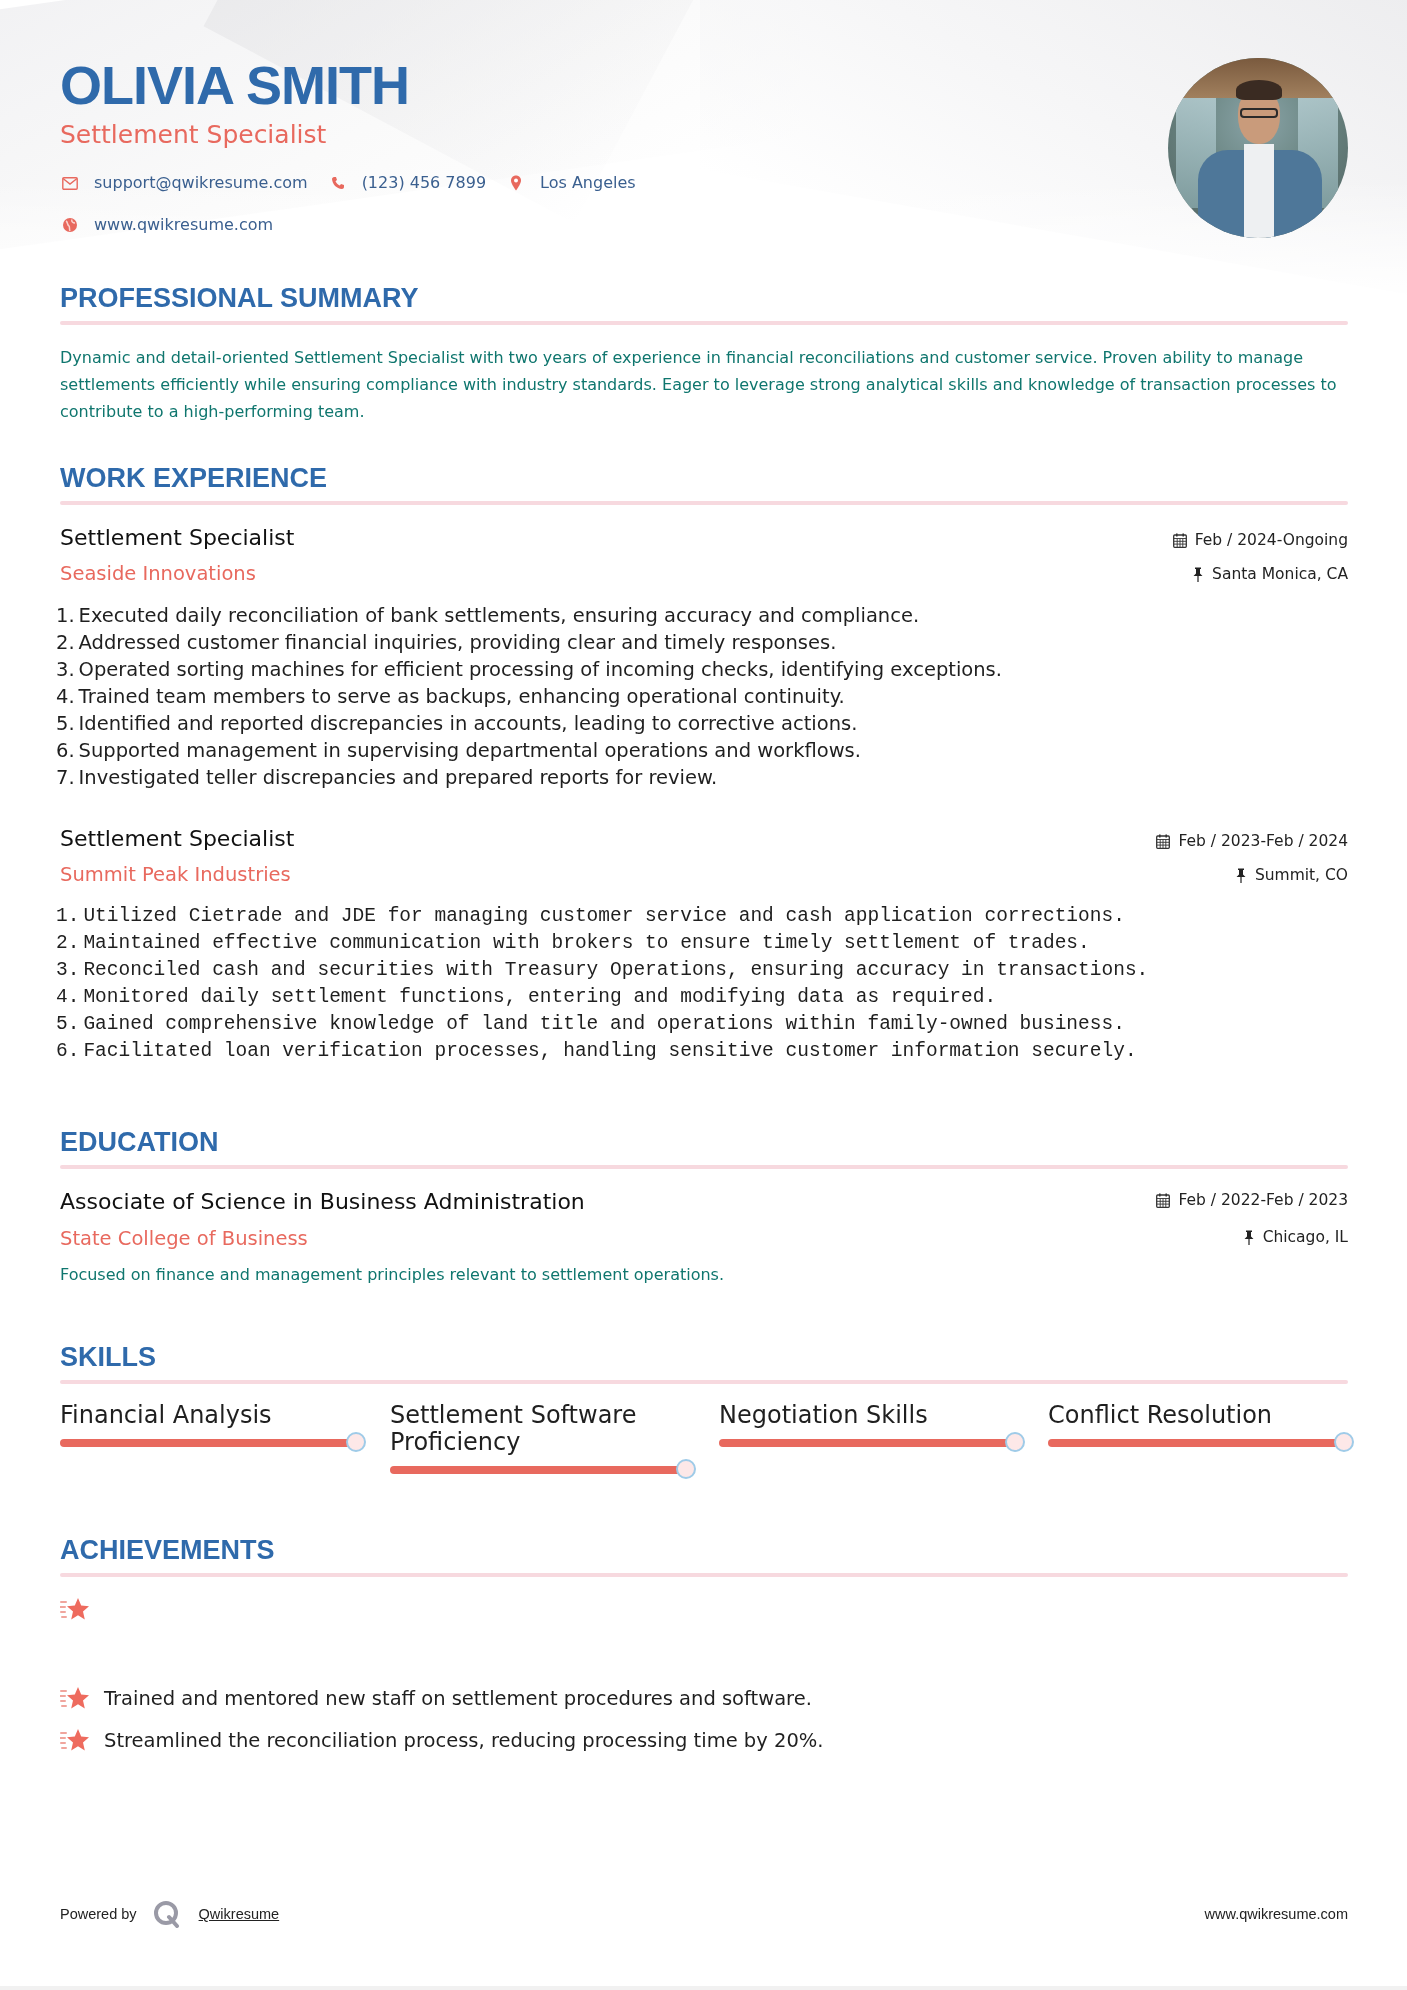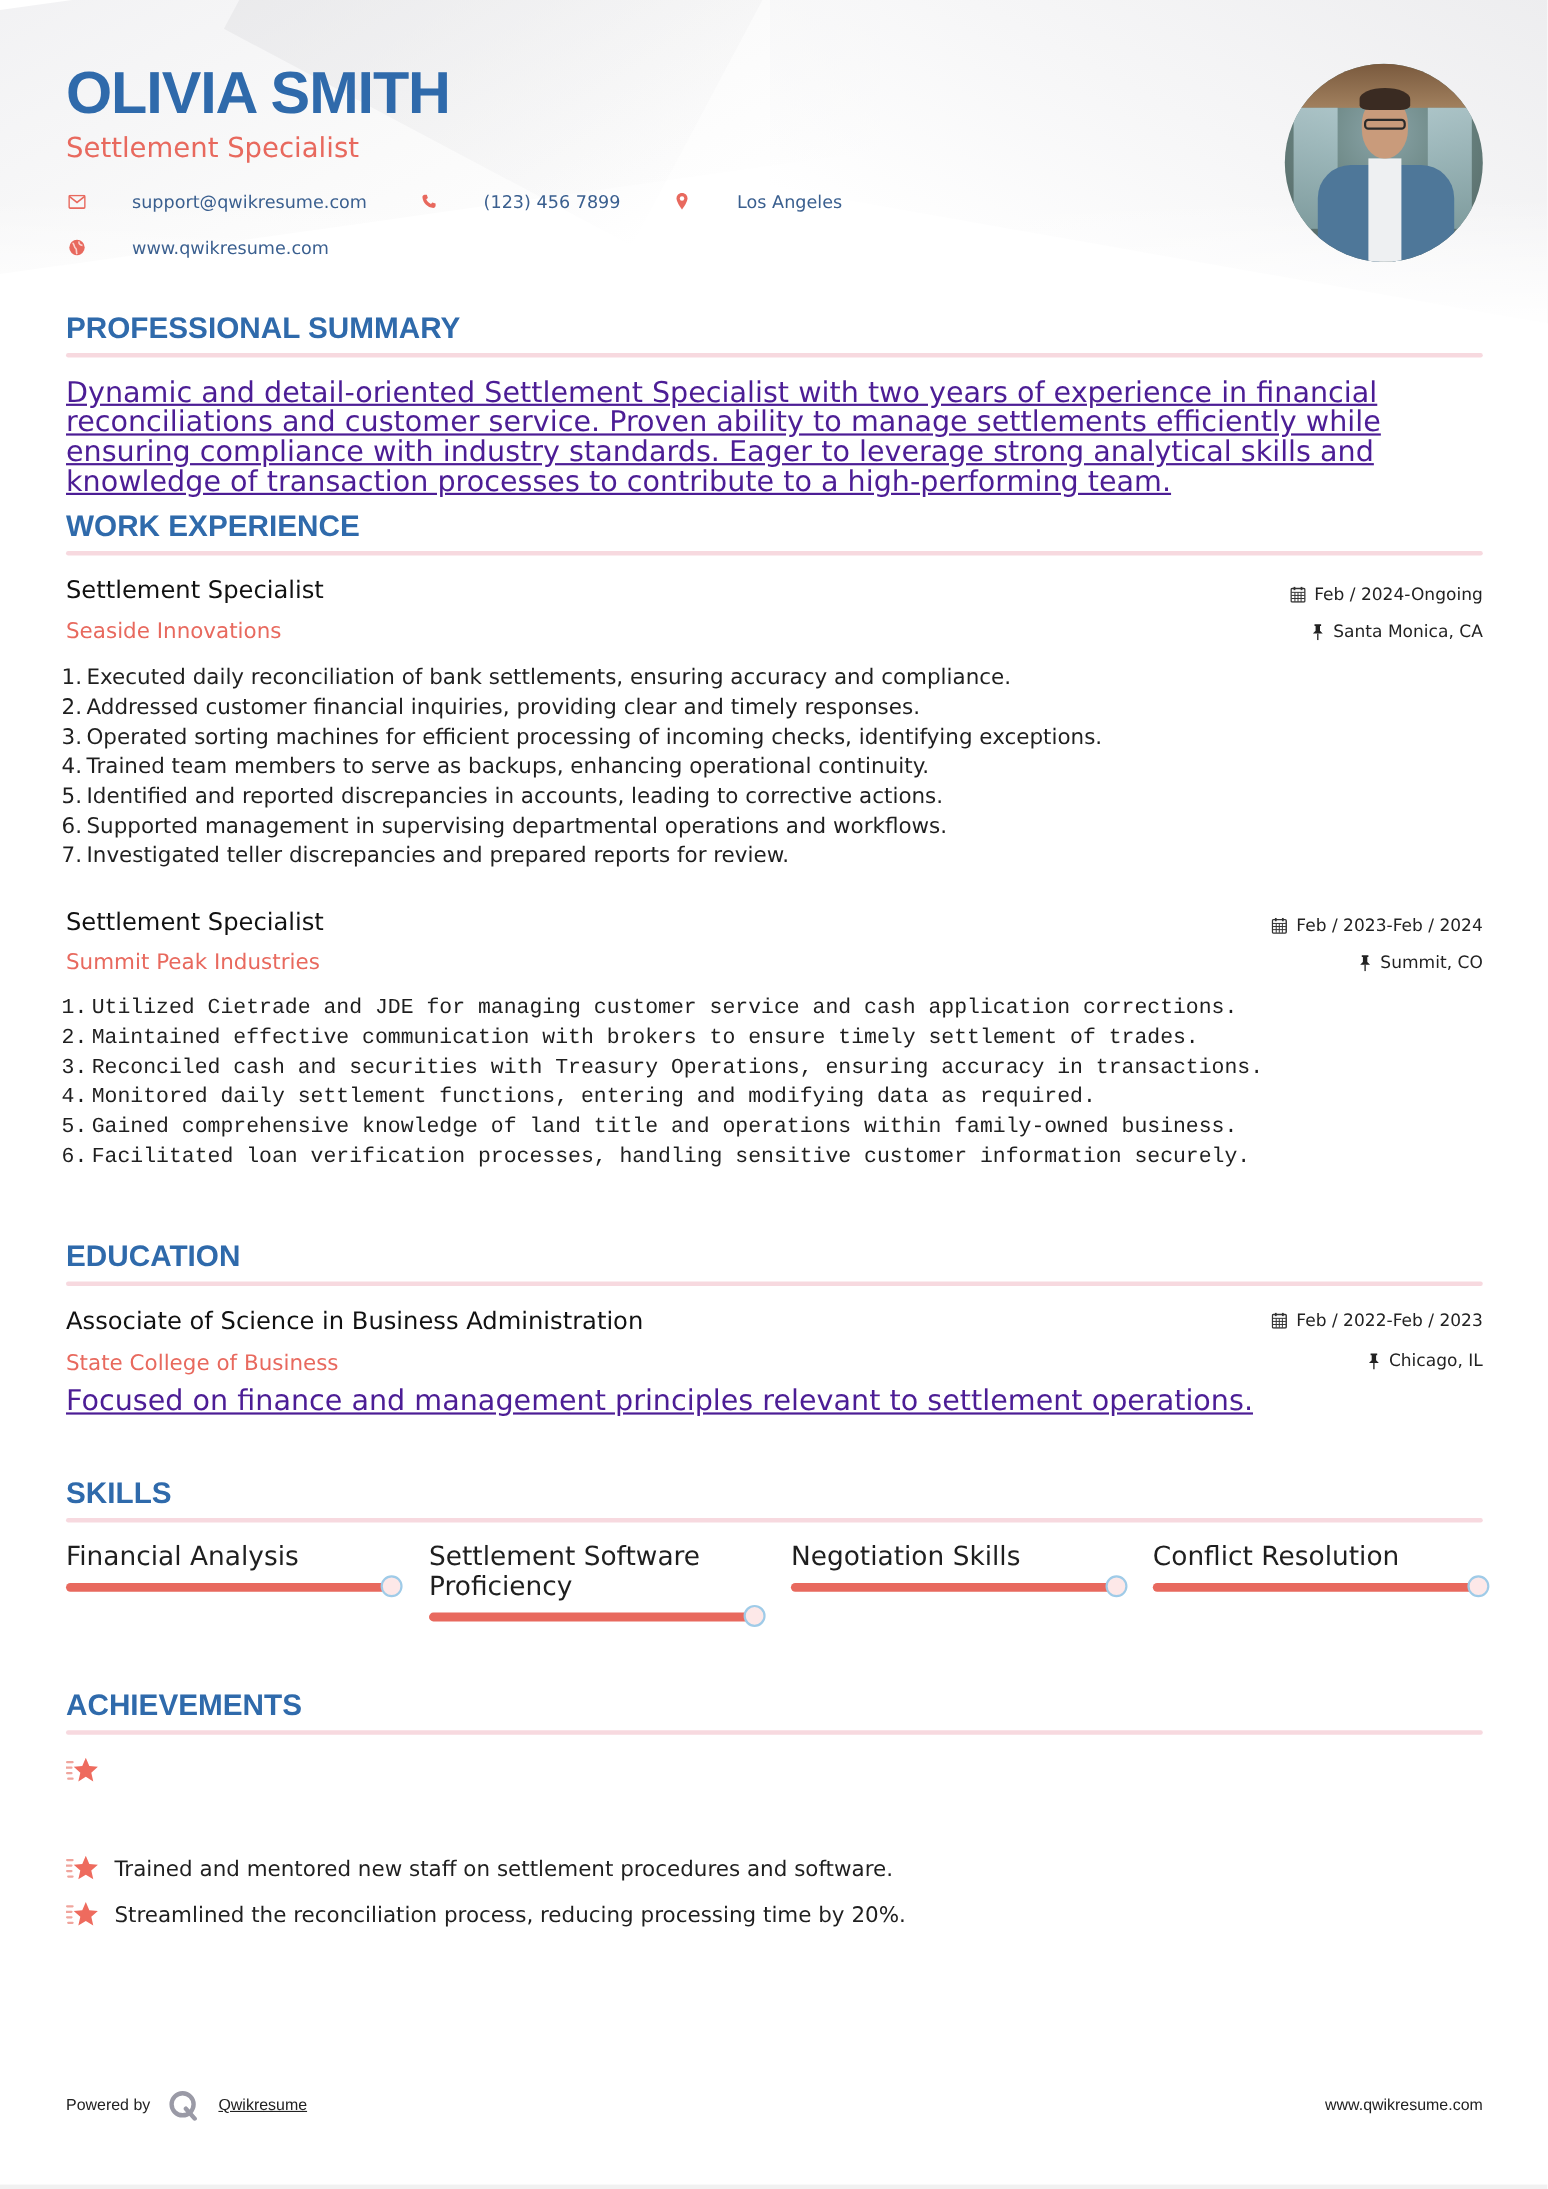--- a/index.html
+++ b/index.html
@@ -14,39 +14,39 @@
   .hdr-bg .p1 { left: -100px; top: -40px; width: 900px; height: 240px; background: linear-gradient(160deg, #f1f1f3 0%, #fafafa 60%, rgba(255,255,255,0) 100%); transform: skewY(-8deg); }
   .hdr-bg .p2 { left: 700px; top: -60px; width: 800px; height: 300px; background: linear-gradient(200deg, #ececee 0%, #f6f6f7 55%, rgba(255,255,255,0) 100%); transform: skewY(10deg); }
   .hdr-bg .p3 { left: 240px; top: -120px; width: 420px; height: 260px; background: linear-gradient(120deg, rgba(230,230,232,0.9), rgba(250,250,250,0)); transform: rotate(28deg); }
   .hdr-bg .fade { left: 0; top: 180px; width: 1407px; height: 150px; background: linear-gradient(180deg, rgba(255,255,255,0) 0%, #fff 80%); }
 
   .abs { position: absolute; }
 
   .name { left: 60px; top: 58px; font-family: "Liberation Sans", sans-serif; font-weight: 700; font-size: 54px; color: #2f6aab; letter-spacing: -1px; line-height: 1; }
   .role { left: 60px; top: 120px; font-family: "DejaVu Sans", sans-serif; font-size: 25px; color: #e8695e; line-height: 1.2; }
 
-  .contact { display: flex; align-items: center; font-size: 16px; color: #3a5f8f; gap: 26px; }
+  .contact { display: flex; font-size: 16px; color: #3a5f8f; }
   .contact .ic { width: 20px; height: 20px; display: inline-flex; align-items: center; justify-content: center; color: #e8695e; margin-right: 14px; }
   .contact .txt { margin-right: 20px; }
 
   .photo { left: 1168px; top: 58px; width: 180px; height: 180px; border-radius: 50%; overflow: hidden;
            background: radial-gradient(circle at 50% 35%, #8aa4a8 0%, #6c8784 40%, #4d5e5c 100%); }
   .photo .ceiling { position: absolute; left: 0; top: 0; width: 180px; height: 40px; background: linear-gradient(180deg, #7a5a3e, #a1805e); }
   .photo .window { position: absolute; top: 40px; width: 40px; height: 110px; background: linear-gradient(180deg, #b9d1d6, #88a7aa); opacity: .8; }
   .photo .head { position: absolute; left: 70px; top: 30px; width: 42px; height: 56px; border-radius: 45% 45% 48% 48%; background: #c99b7b; }
   .photo .hair { position: absolute; left: 68px; top: 22px; width: 46px; height: 20px; border-radius: 50% 50% 20% 20%; background: #3a2b22; }
   .photo .glasses { position: absolute; left: 72px; top: 50px; width: 38px; height: 10px; border: 2px solid #2a2a2a; border-radius: 4px; }
   .photo .shirt { position: absolute; left: 76px; top: 86px; width: 30px; height: 100px; background: #eef0f2; }
   .photo .jacket-l { position: absolute; left: 30px; top: 92px; width: 56px; height: 100px; background: #4e7799; border-radius: 30px 0 0 0; }
   .photo .jacket-r { position: absolute; left: 98px; top: 92px; width: 56px; height: 100px; background: #4e7799; border-radius: 0 30px 0 0; }
 
   .section-title { left: 60px; font-family: "Liberation Sans", sans-serif; font-weight: 700; font-size: 27px; color: #2f6aab; line-height: 1; letter-spacing: 0; }
   .section-rule { left: 60px; width: 1288px; height: 4px; background: #f7d9df; border-radius: 2px; }
 
-  .body-text { font-size: 26px; color: #4c1d95; line-height: 27px; text-decoration: underline; }
+  .body-text { font-size: 16px; color: #0f766e; line-height: 27px; }
   .summary { left: 60px; top: 344px; width: 1290px; }
 
   .job-title { left: 60px; font-size: 22px; color: #111; line-height: 1; }
   .company { left: 60px; font-size: 19.5px; color: #e8695e; line-height: 1; }
   .meta { right: 59px; font-size: 15.5px; color: #222; display: flex; align-items: center; line-height: 1; }
   .meta .mic { margin-right: 8px; color: #333; display: inline-flex; }
 
   .bullets { left: 56px; width: 1200px; list-style: none; }
   .bullets li { font-size: 19.5px; line-height: 27px; color: #1f1f1f; white-space: nowrap; }
   .bullets .num { display: inline-block; margin-right: 4px; }

